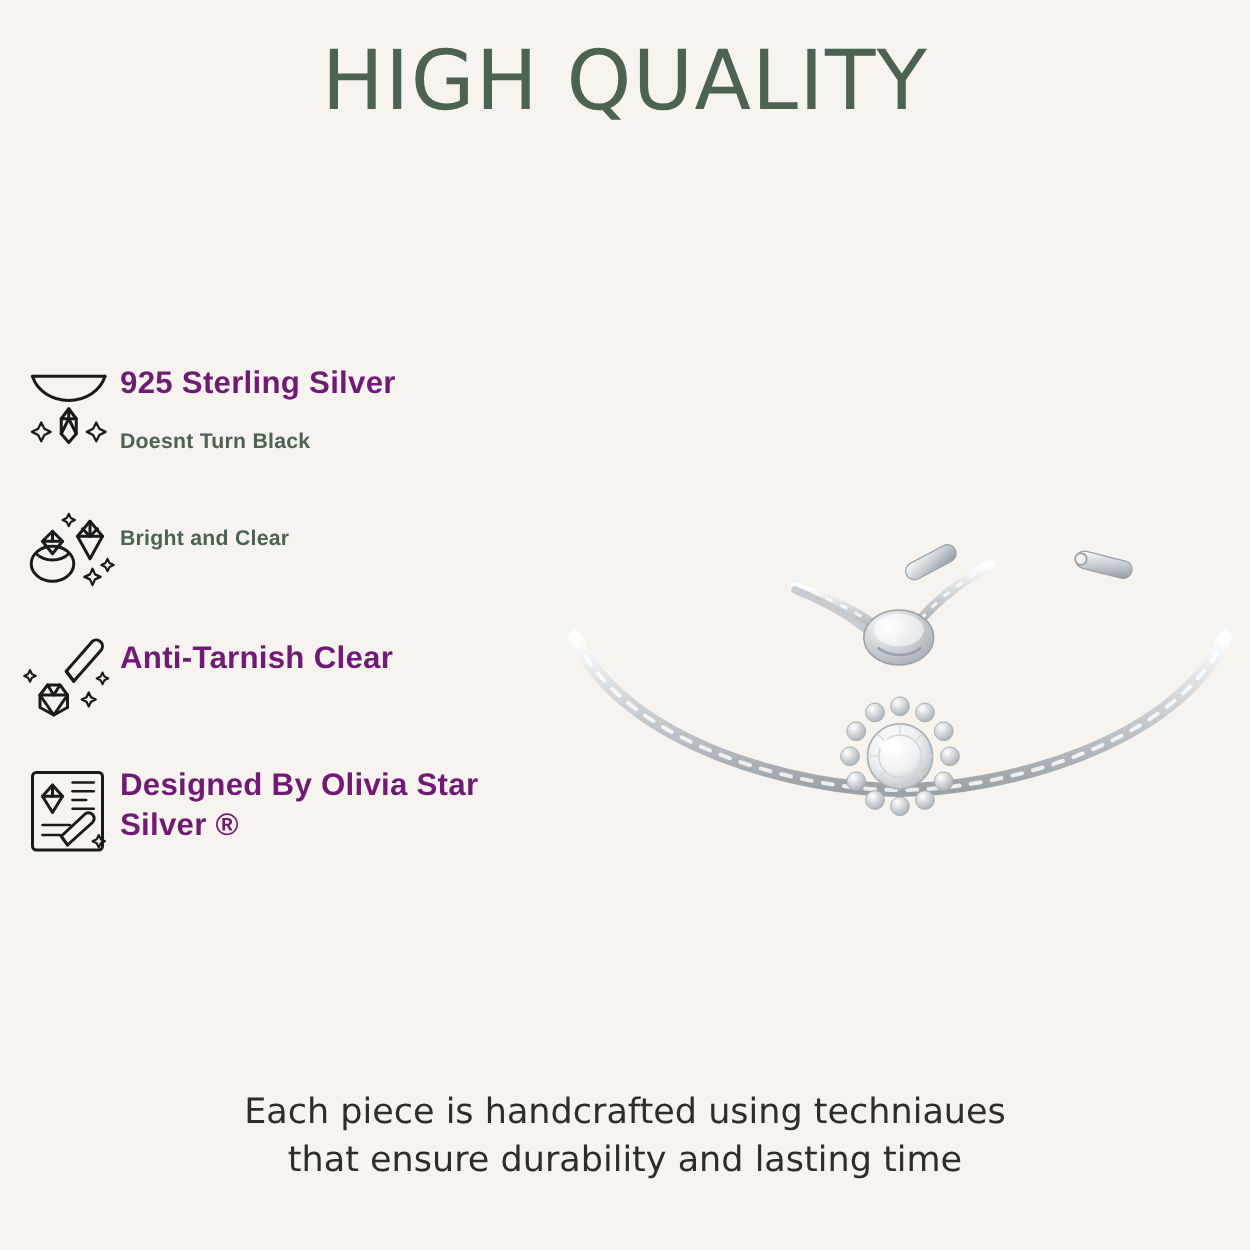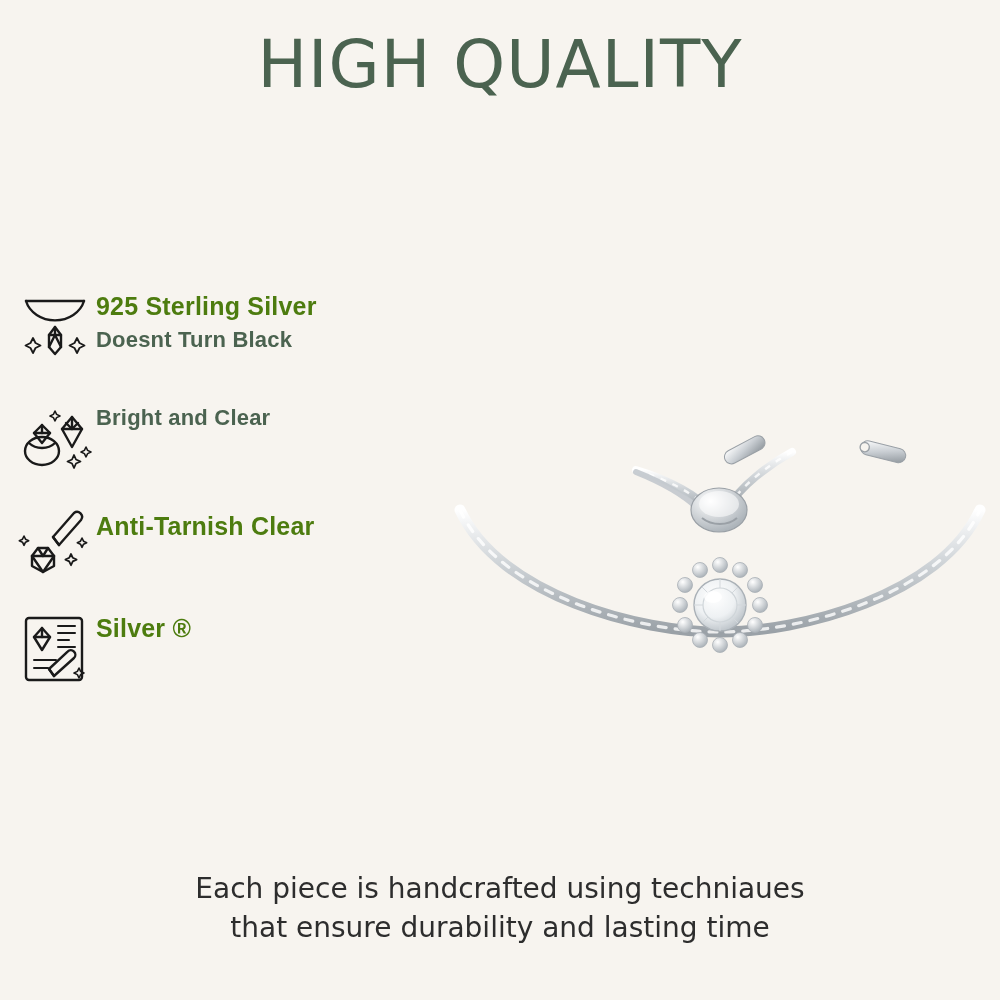--- a/index.html
+++ b/index.html
@@ -54,32 +54,32 @@
     min-width: 82px;
     height: 78px;
     display: flex;
     align-items: center;
     justify-content: center;
   }
   .feature .text-wrap {
     padding-top: 2px;
   }
   .feature .title {
-    color: #4d7c0f;
+    color: #701a75;
     font-size: 25px;
     font-weight: bold;
     line-height: 1.28;
     letter-spacing: 0.2px;
   }
   .feature .sub {
     color: #4b6350;
-    font-size: 22px;
+    font-size: 17px;
     font-weight: bold;
     line-height: 1.3;
-    margin-top: 4px;
+    margin-top: 20px;
     letter-spacing: 0.2px;
   }
   .feature.f3 .icon-wrap { height: 70px; }
 
   
   .product {
     position: absolute;
     right: 0px;
     top: 360px;
     width: 560px;
@@ -184,20 +184,21 @@
           <path d="M42 30 L53 30" stroke-width="2"></path>
           <path d="M42 37 L59 37" stroke-width="2"></path>
           <path d="M18 50 L40 50" stroke-width="2"></path>
           <path d="M18 58 L32 58" stroke-width="2"></path>
           <path d="M38 66 L58 48 a4.5 4.5 0 0 0 -6.4 -6.4 L33 59 Z"></path>
           <path d="M33 59 L38 66"></path>
           <path d="M63 58 l1.6 3.4 3.4 1.6 -3.4 1.6 -1.6 3.4 -1.6 -3.4 -3.4 -1.6 3.4 -1.6 Z" stroke-width="1.6"></path>
         </svg>
       </div>
       <div class="text-wrap">
+        <div class="title">Designed By Olivia Star</div>
         <div class="title">Silver ®</div>
       </div>
     </div>
 
   </div>
 
   <div class="product">
     <svg width="560" height="300" viewBox="0 0 560 300" fill="none">
       <defs>
         <linearGradient id="chainGrad" x1="0" y1="0" x2="0" y2="1">

